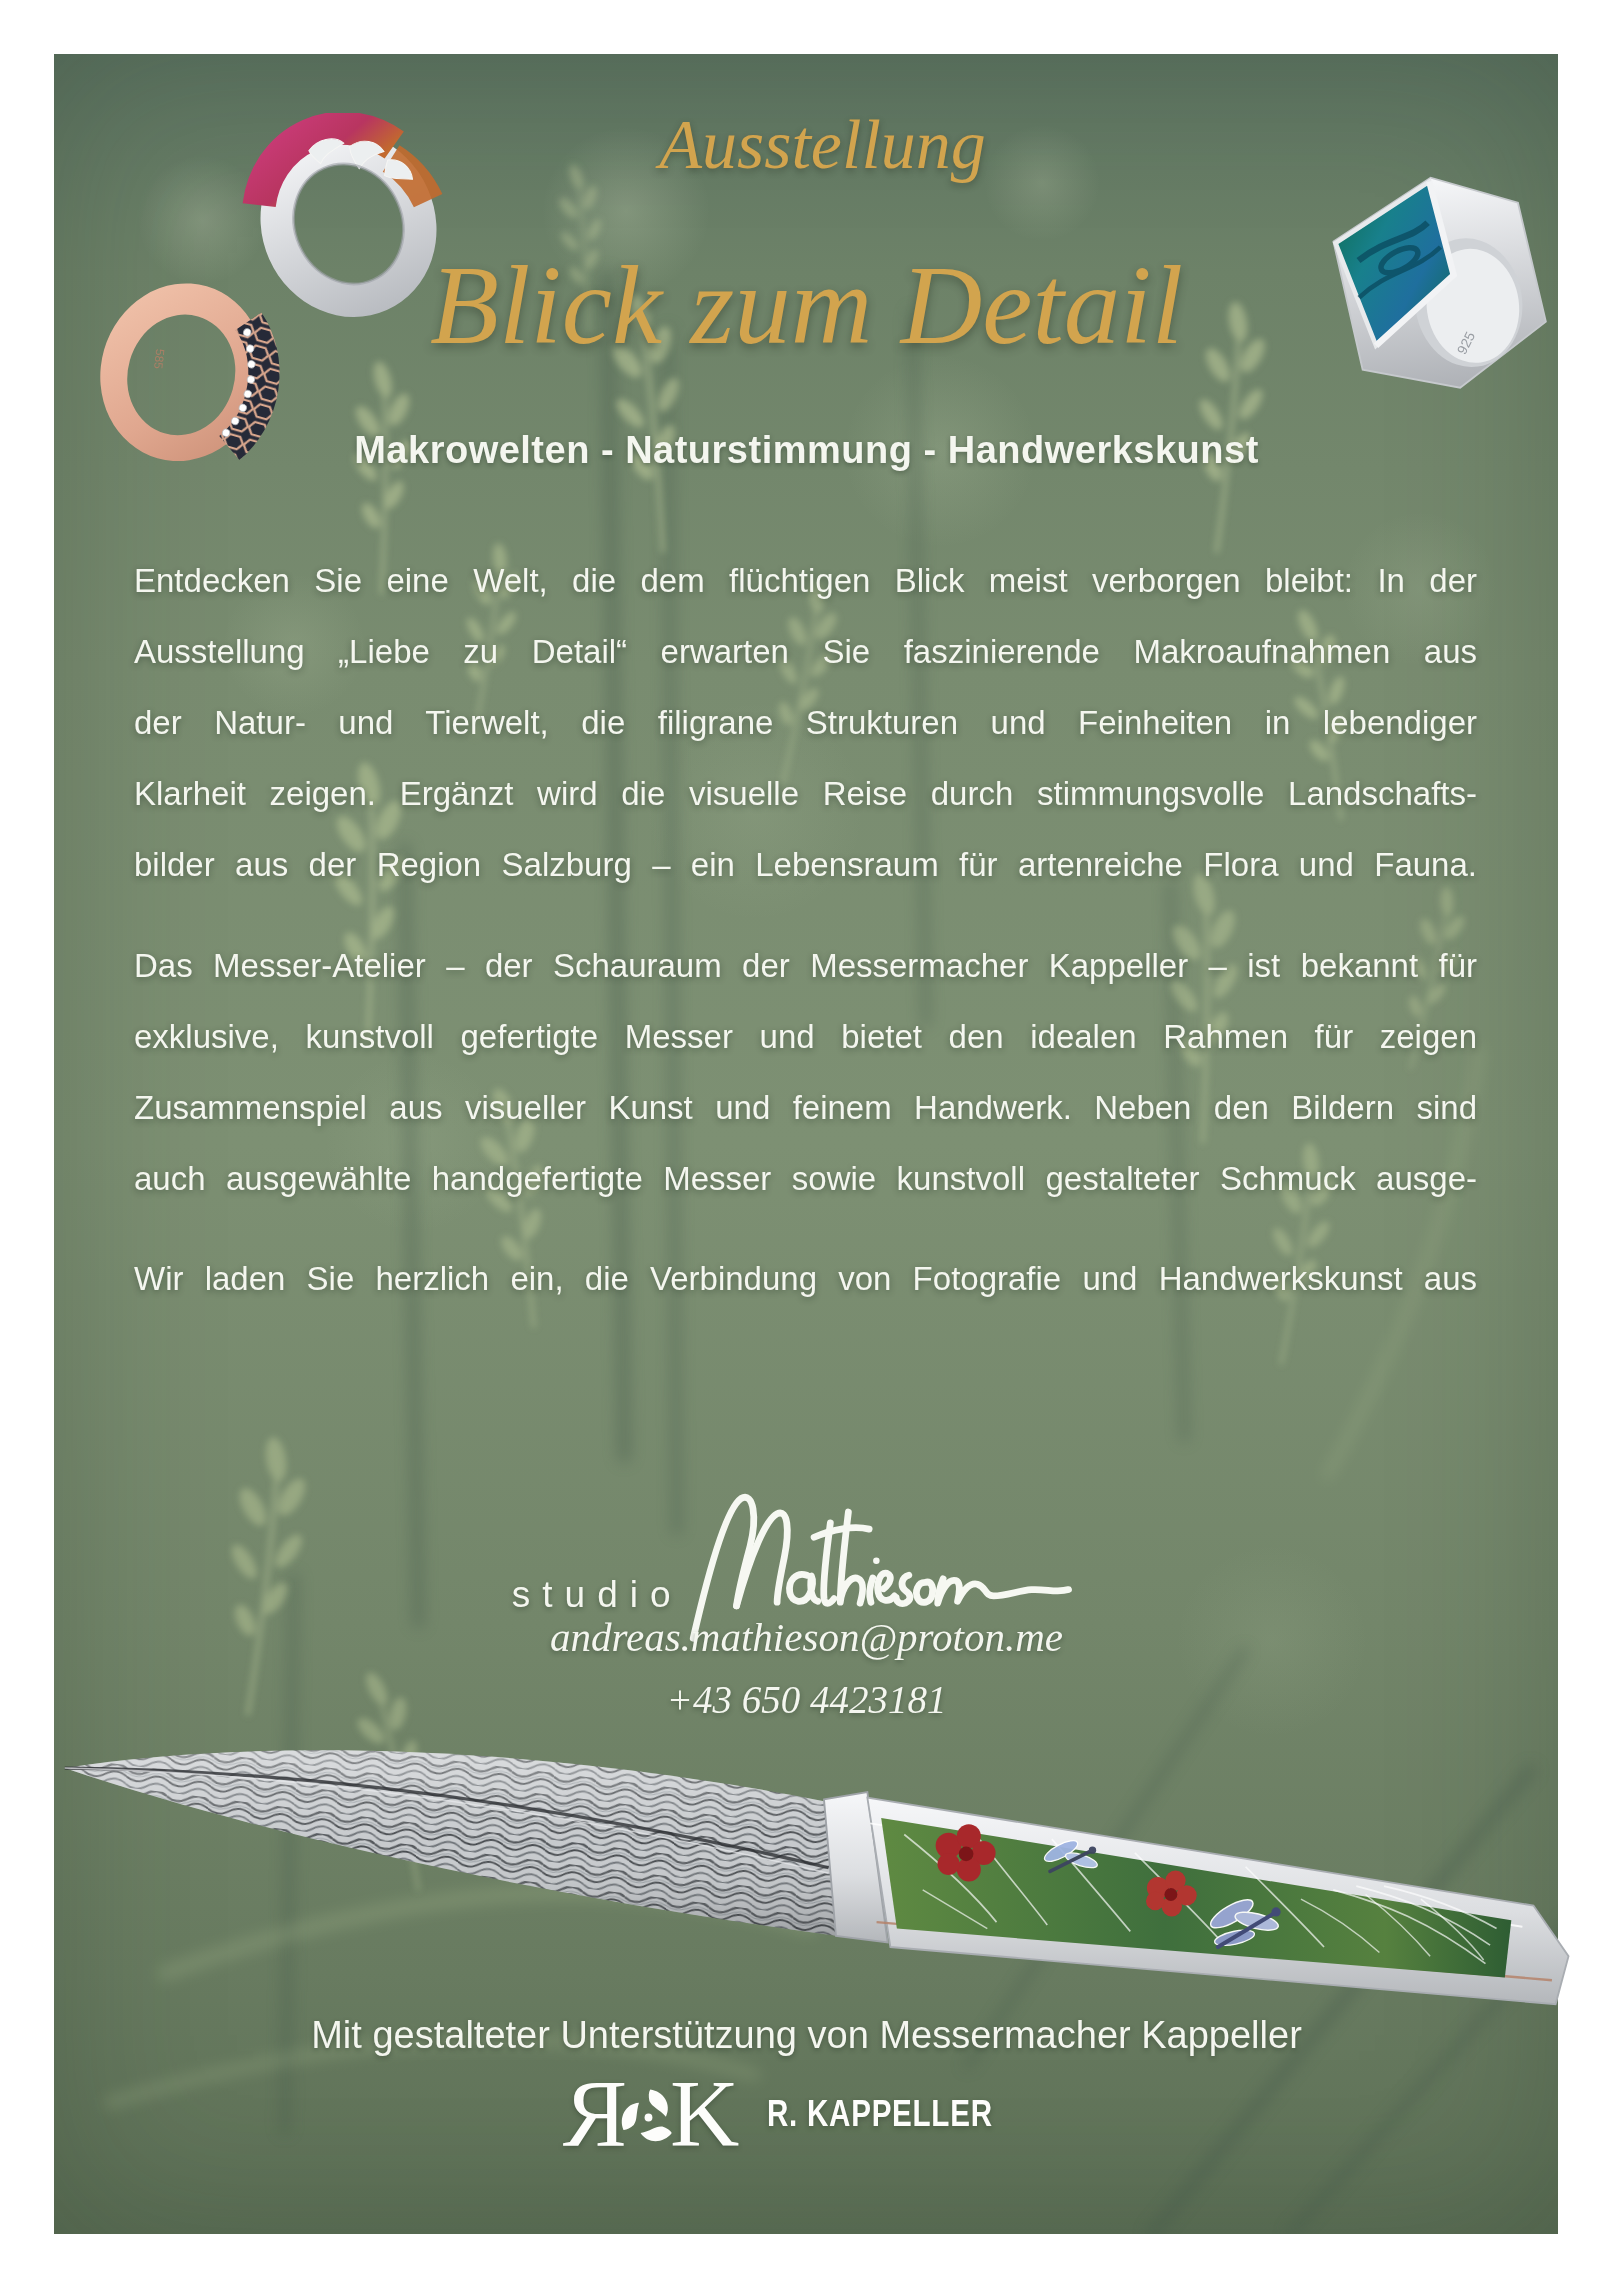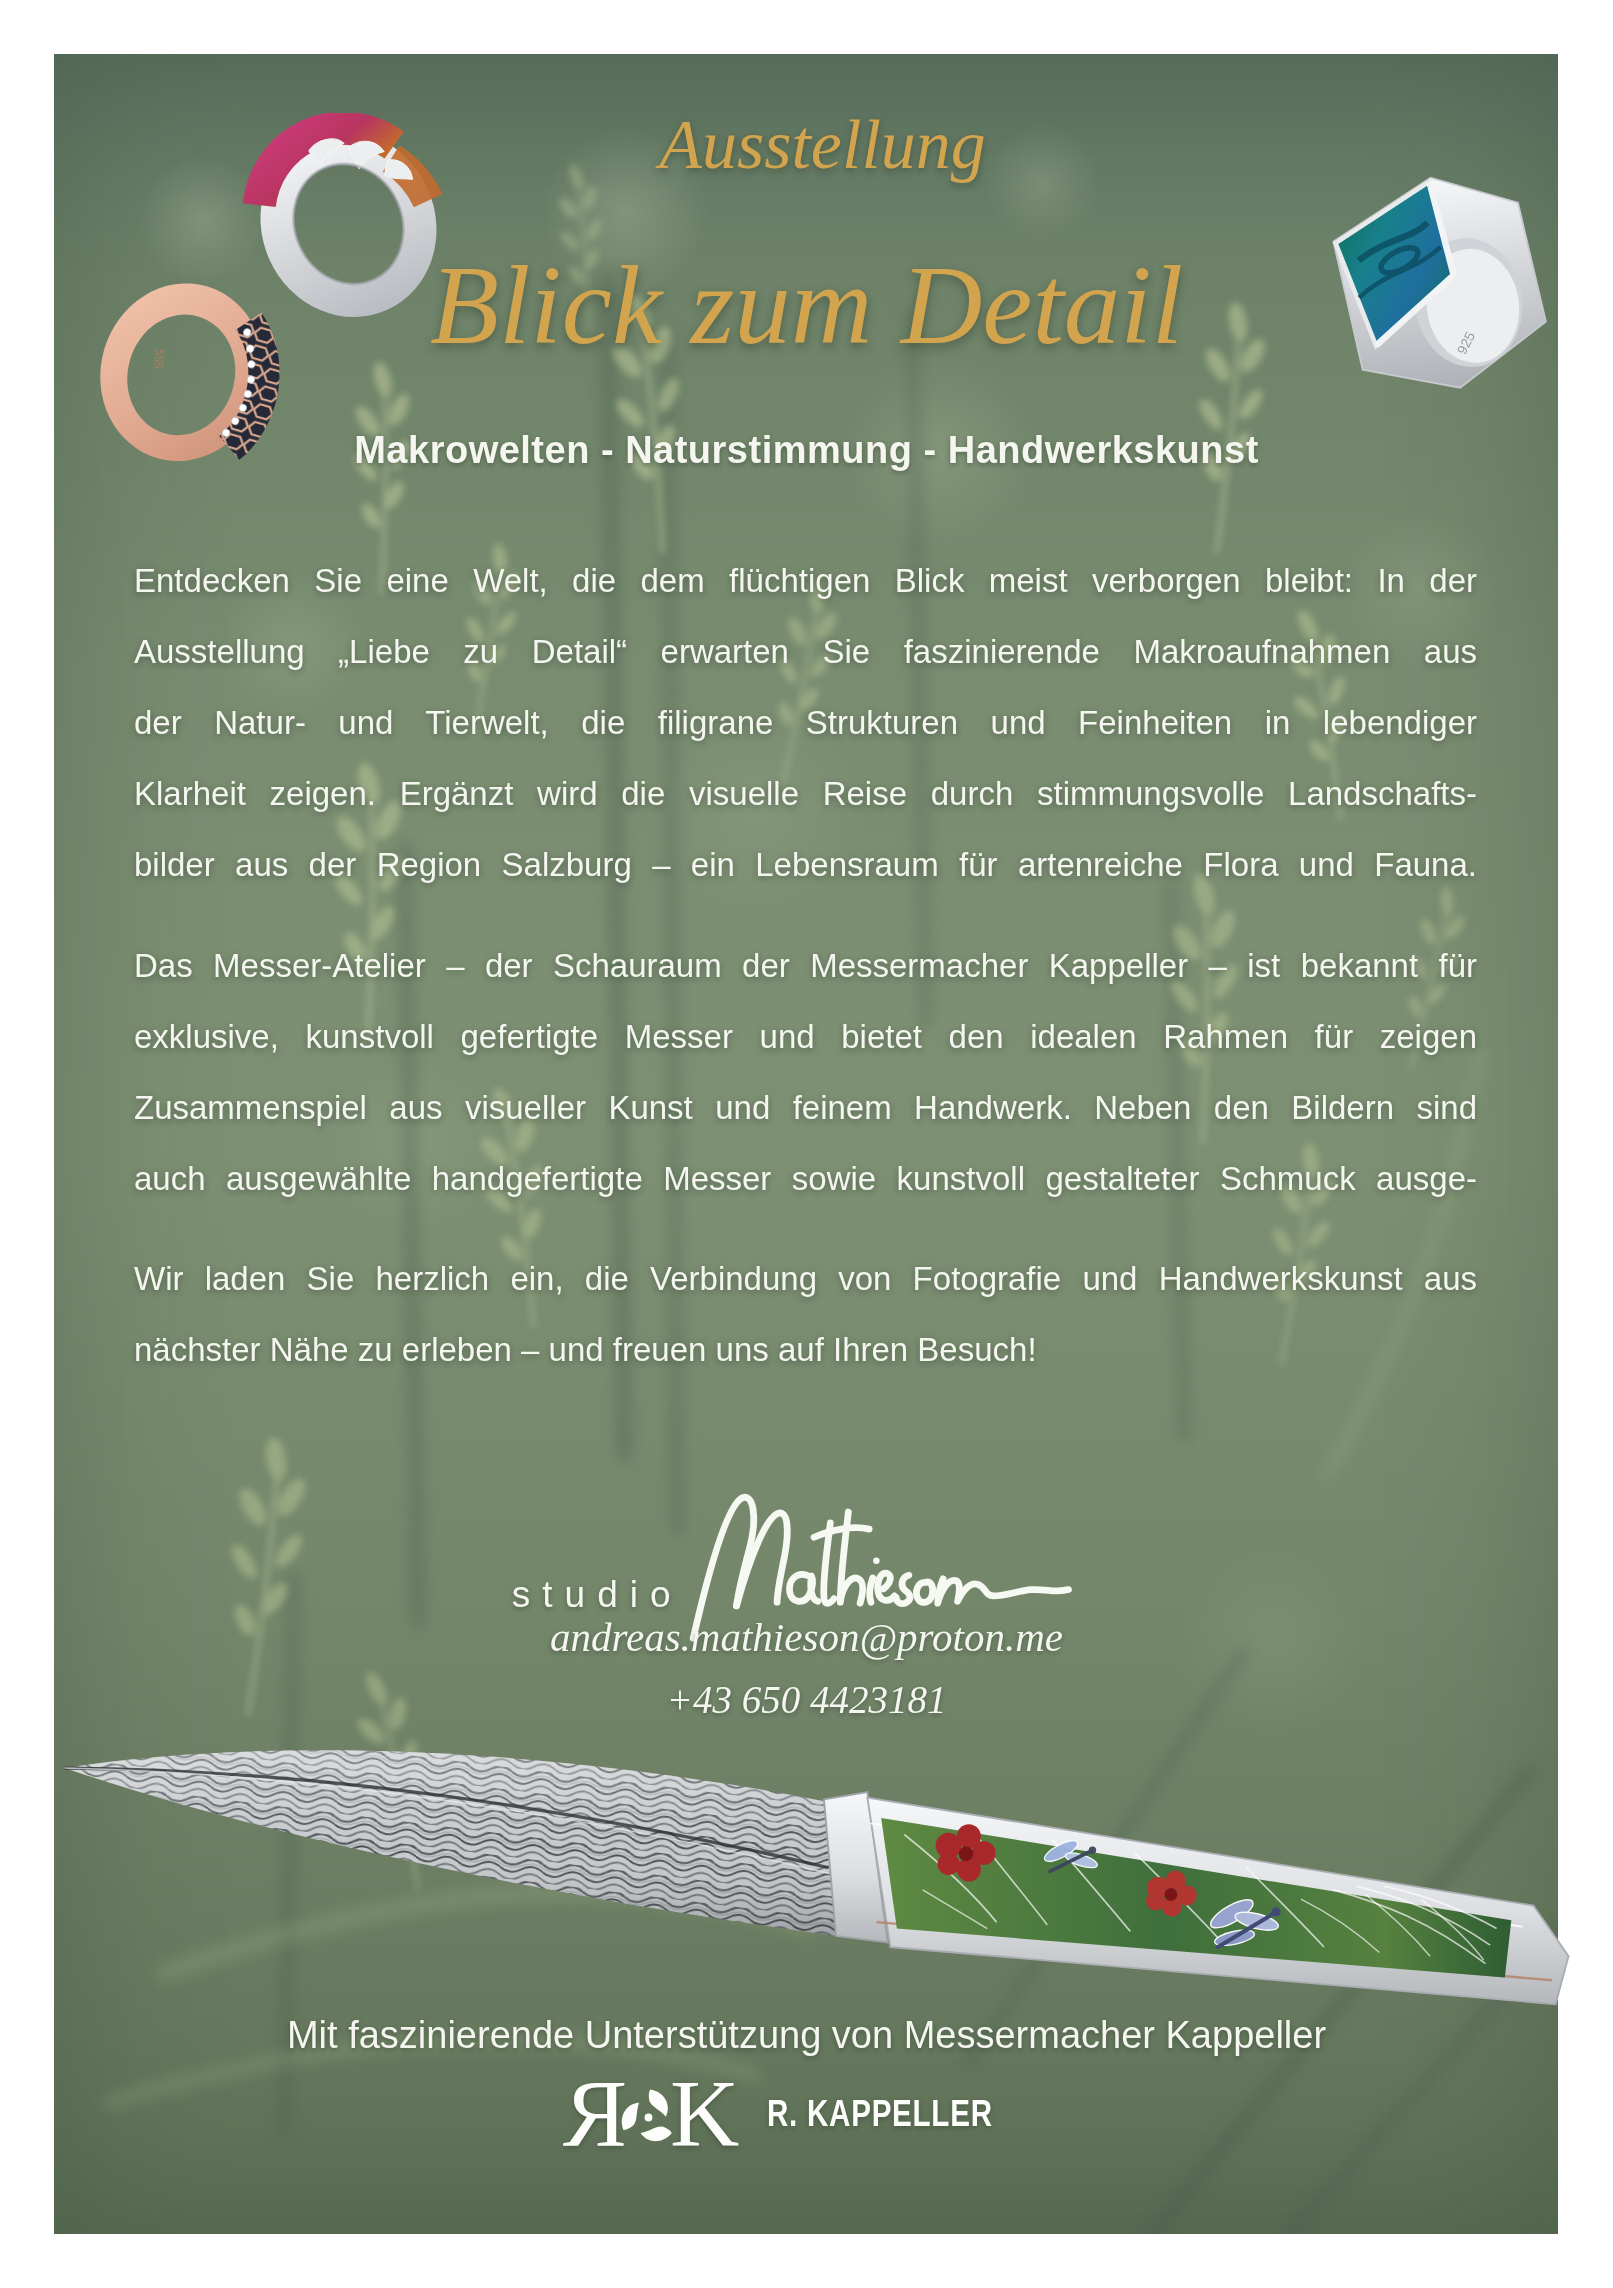--- a/index.html
+++ b/index.html
@@ -207,21 +207,20 @@
         <div class="line justify">bilder aus der Region Salzburg – ein Lebensraum für artenreiche Flora und Fauna.</div>
       </div>
       <div class="para">
         <div class="line justify">Das Messer-Atelier – der Schauraum der Messermacher Kappeller – ist bekannt für</div>
         <div class="line justify">exklusive, kunstvoll gefertigte Messer und bietet den idealen Rahmen für zeigen</div>
         <div class="line justify">Zusammenspiel aus visueller Kunst und feinem Handwerk. Neben den Bildern sind</div>
         <div class="line justify">auch ausgewählte handgefertigte Messer sowie kunstvoll gestalteter Schmuck ausge-</div>
       </div>
       <div class="para">
         <div class="line justify">Wir laden Sie herzlich ein, die Verbindung von Fotografie und Handwerkskunst aus</div>
-        <div class="line left">nächster Nähe zu erleben – und freuen uns auf Ihren Besuch!</div>
       </div>
     </div>
 
   <div class="layer contact-row">
     <span class="studio-label">studio</span>
     <svg class="signature-svg" viewBox="0 0 460 175" role="img" aria-label="Mathieson">
       <g fill="none" stroke="#f6f8f2" stroke-width="7.5" stroke-linecap="round" stroke-linejoin="round">
         <path d="M8,166 C30,70 48,20 61,11 C75,3 79,32 71,64 C64,90 58,114 56,130"></path>
         <path d="M56,130 C72,72 89,34 101,28 C113,22 115,46 109,76 C105,96 101,114 101,126"></path>
         <path d="M134,96 C122,92 113,102 115,115 C117,127 131,129 137,117 C141,109 141,101 139,97 C137,111 139,123 146,125"></path>
@@ -325,21 +324,21 @@
     </g>
 
     <g stroke="rgba(255,255,255,.65)" stroke-width="1.6" fill="none">
       <path d="M1360,180 C1390,195 1420,215 1445,238"></path>
       <path d="M1430,175 C1455,195 1480,218 1500,242"></path>
       <path d="M1490,180 C1515,200 1540,222 1558,246"></path>
       <path d="M950,170 C975,185 1000,200 1020,212"></path>
     </g>
   </svg>
 
-  <div class="layer centered support-line">Mit faszinierende Unterstützung von Messermacher Kappeller</div>
+  <div class="layer centered support-line">Mit gestalteter Unterstützung von Messermacher Kappeller</div>
 
   <div class="layer logo-row">
     <span class="logo-serif flip">R</span>
     <svg class="logo-mark" viewBox="-35 -35 70 70">
       <g fill="#fdfdfb">
         <path d="M2,-32 C17,-30 27,-15 20,-1 C12,-10 4,-12 1,-19 C0,-24 0,-29 2,-32 Z"></path>
         <path d="M2,-32 C17,-30 27,-15 20,-1 C12,-10 4,-12 1,-19 C0,-24 0,-29 2,-32 Z" transform="rotate(120)"></path>
         <path d="M2,-32 C17,-30 27,-15 20,-1 C12,-10 4,-12 1,-19 C0,-24 0,-29 2,-32 Z" transform="rotate(240)"></path>
         <circle r="4.5"></circle>
       </g>

